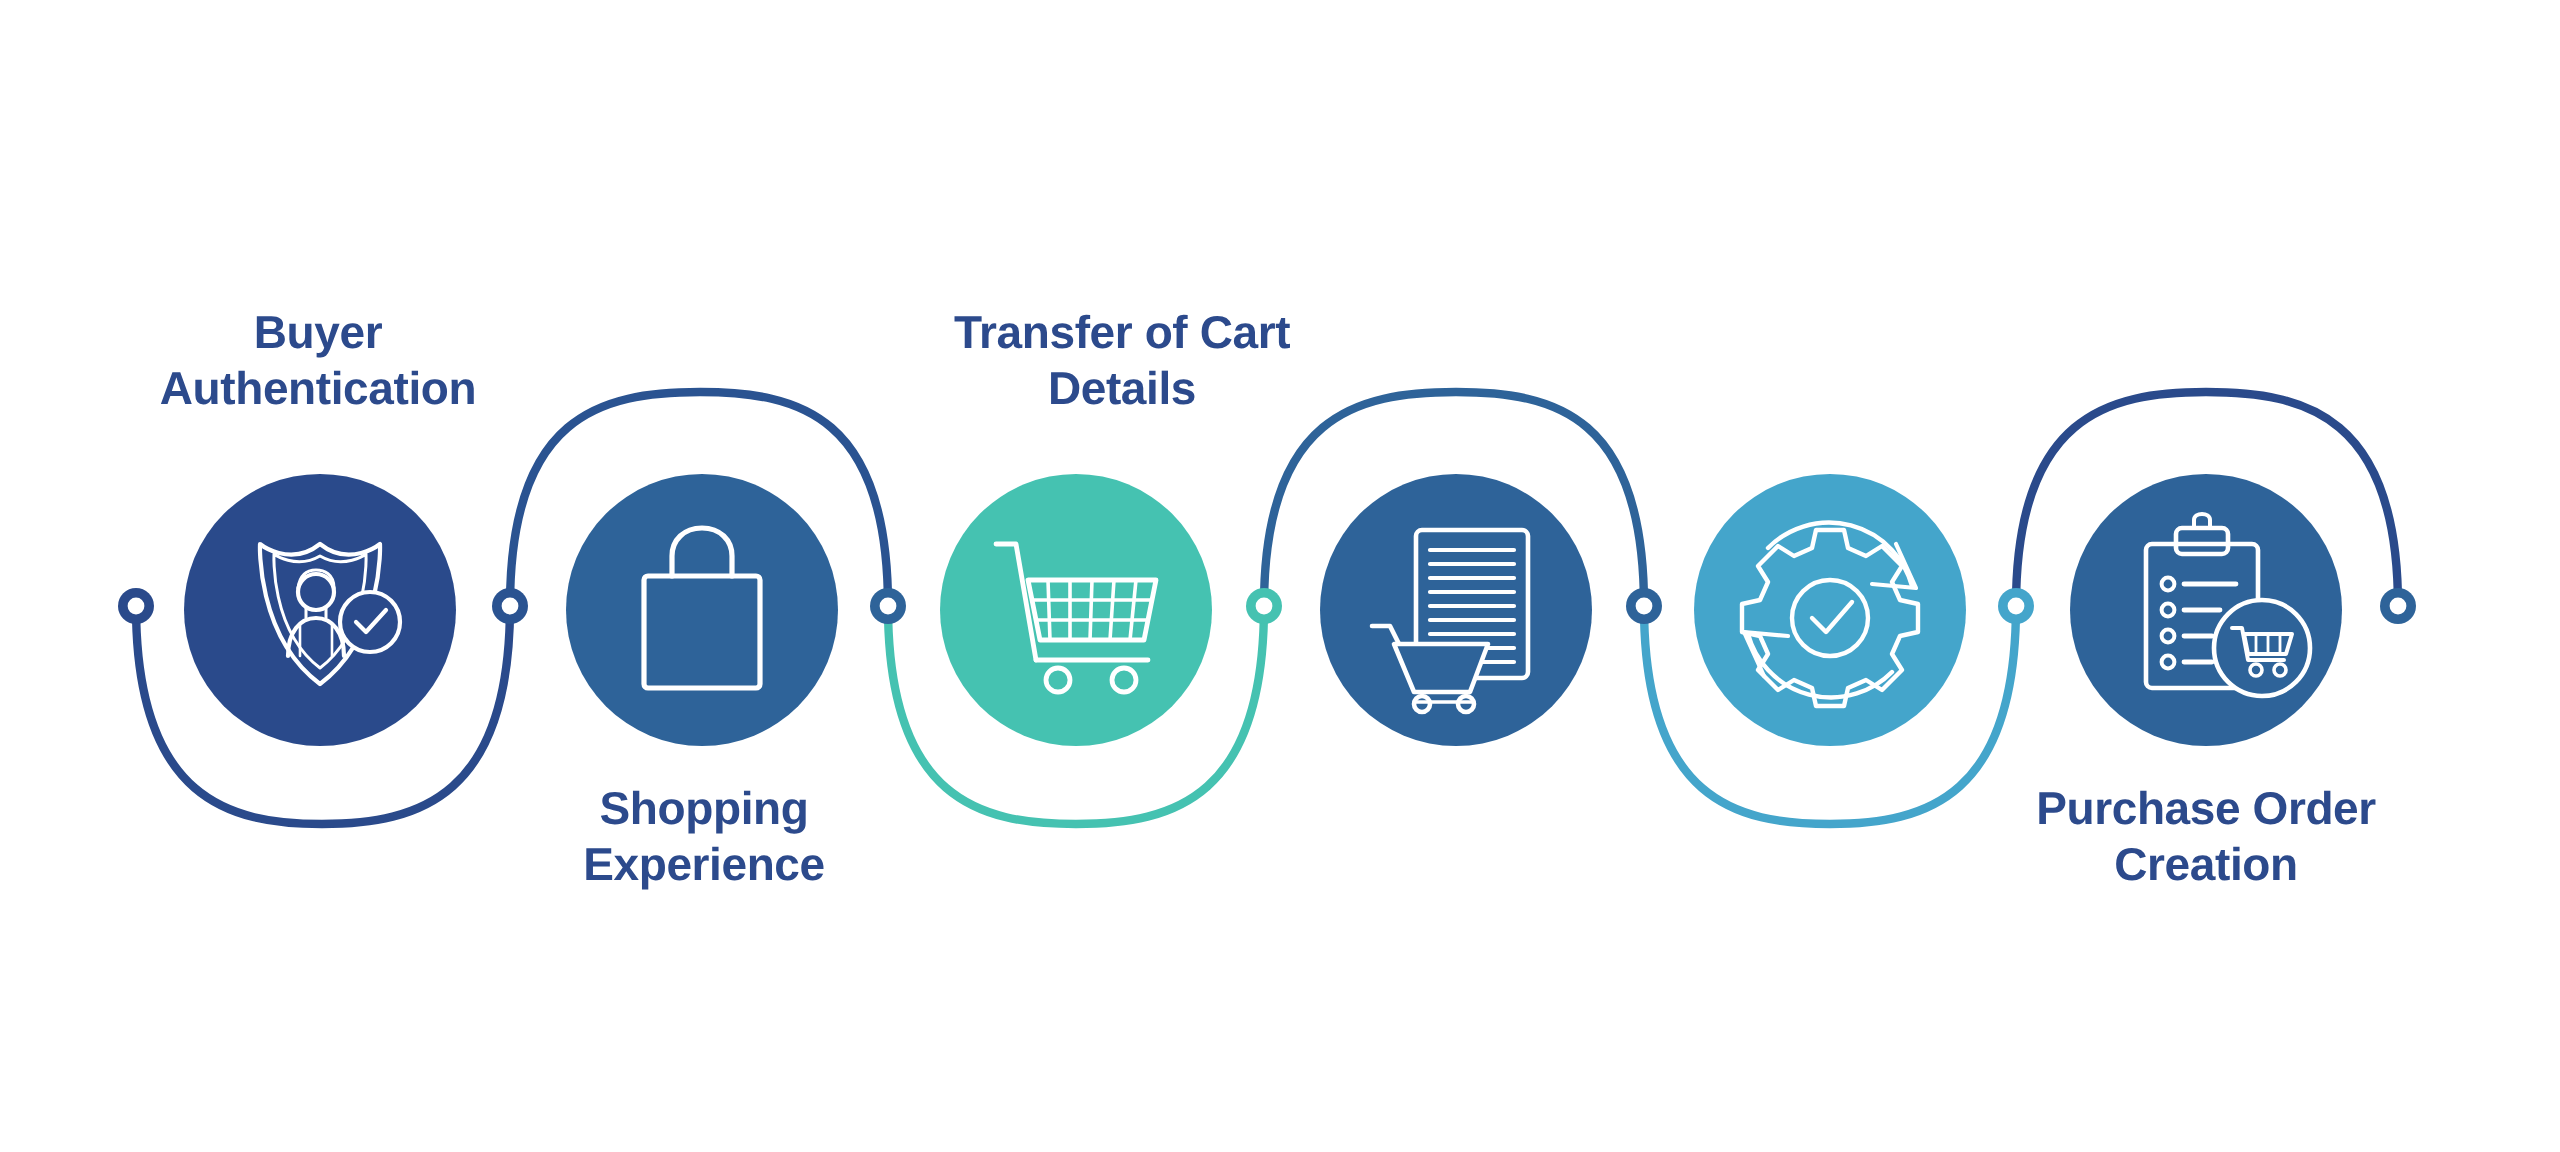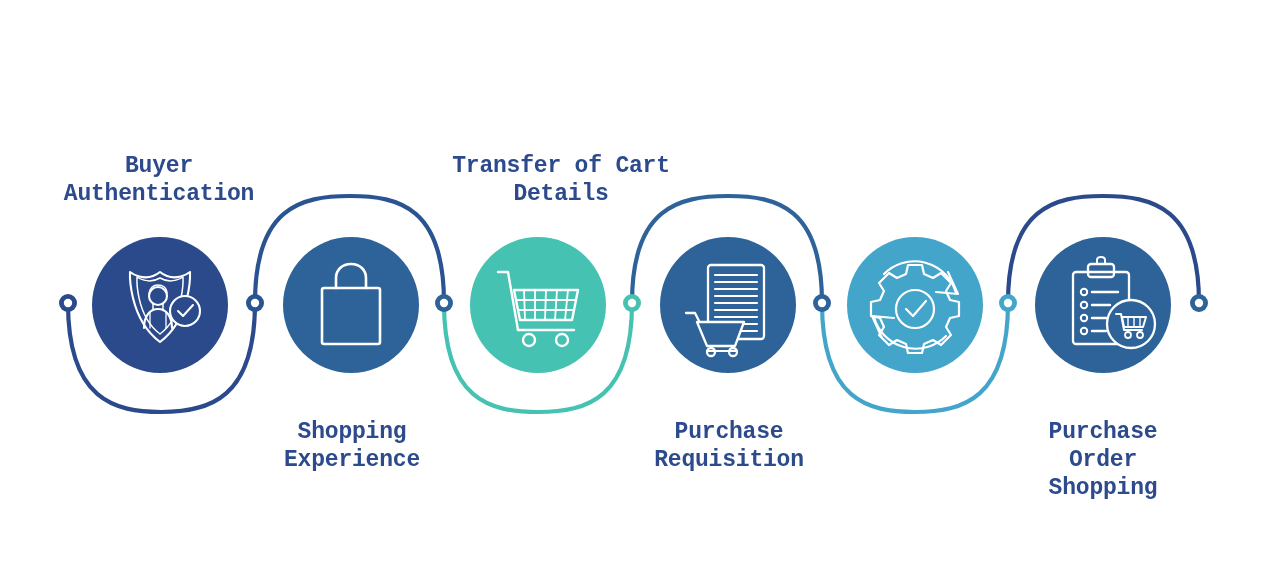--- a/index.html
+++ b/index.html
@@ -28,35 +28,34 @@
     position: absolute;
     left: 0;
     top: 0;
     width: 1280px;
     height: 576px;
   }
 
   .step-label {
     position: absolute;
     text-align: center;
-    font-family: Liberation Mono, monospace;
+    font-family: Liberation Sans, sans-serif;
     font-weight: bold;
     font-size: 23px;
     line-height: 28px;
     color: #2C4A8C;
     letter-spacing: -0.2px;
     white-space: pre-line;
     pointer-events: none;
   }
   .step-label.above {
     transform: translate(-50%, -100%);
   }
   .step-label.below {
     transform: translate(-50%, 0);
-    margin-top: 28px;
   }
 </style>
 </head>
 <body>
 
 <div id="infographic">
 
   <svg class="flow-svg" viewBox="0 0 1280 576">
 
     <g fill="none" stroke-width="4.2" stroke-linecap="round">
@@ -219,20 +218,18 @@
 
   <div class="step-label above" style="left:159px; top:208px;">Buyer
 Authentication</div>
 
   <div class="step-label below" style="left:352px; top:390px;">Shopping
 Experience</div>
 
   <div class="step-label above" style="left:537px; top:208px;margin-left:24px;">Transfer of Cart
 Details</div>
 
-  <div class="step-label below" style="left:729px; top:390px;">Purchase
-Requisition</div>
 
 
   <div class="step-label below" style="left:1103px; top:390px;">Purchase Order
-Shopping</div>
+Creation</div>
 
 </div>
 
 </body></html>

